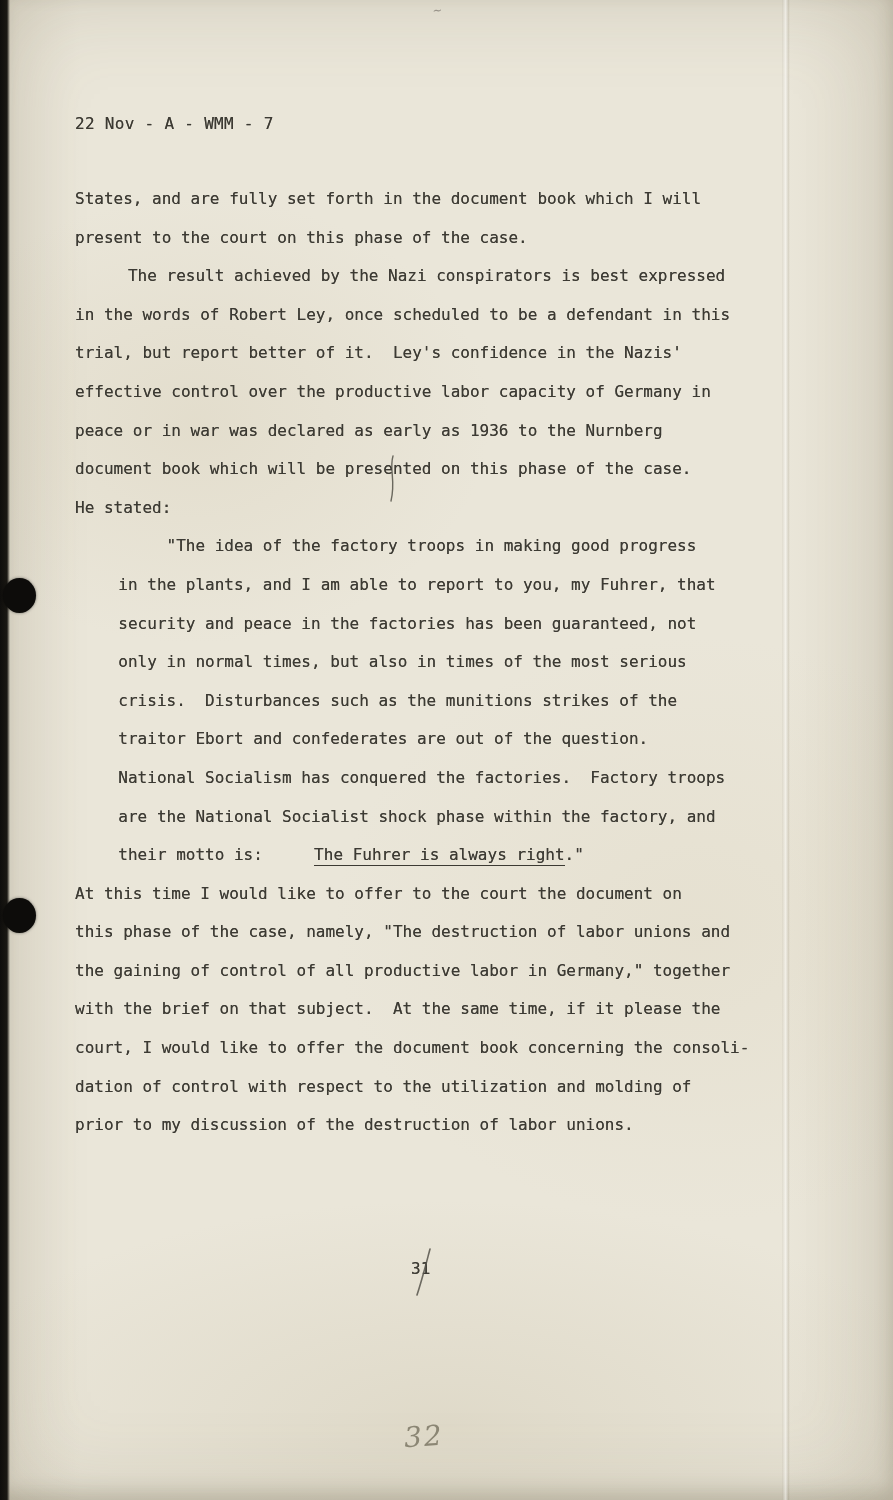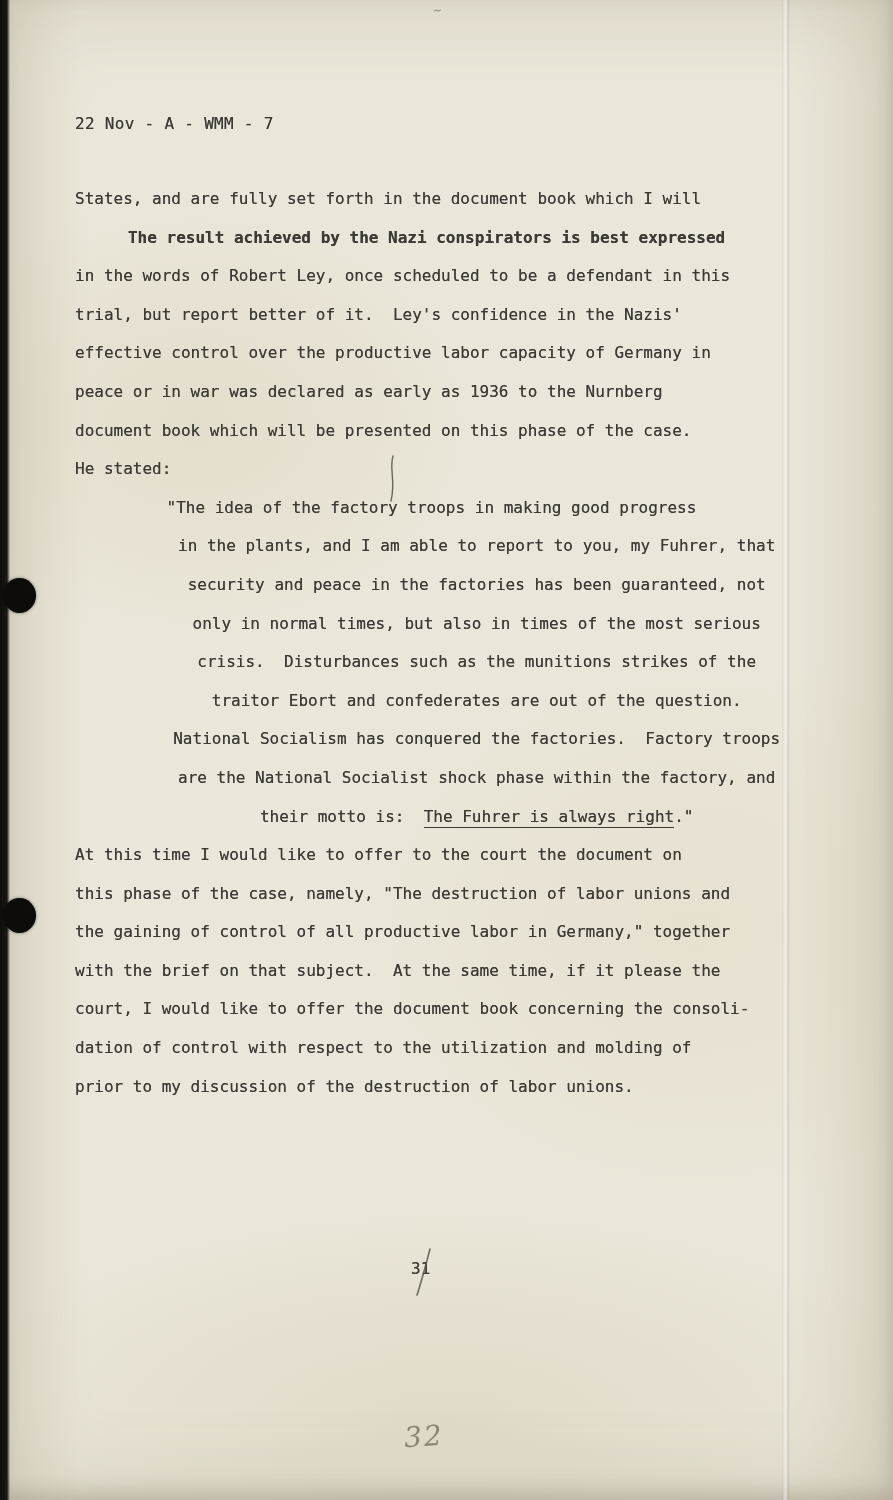--- a/index.html
+++ b/index.html
@@ -21,24 +21,24 @@
   .hole { position:absolute; left:3px; width:33px; height:35px; border-radius:50%;
     background:#0d0c0a; box-shadow: 0 0 3px rgba(0,0,0,0.5); }
   .hole-top { top:578px; }
   .hole-bottom { top:898px; }
   .crease { position:absolute; top:0; left:782px; width:8px; height:100%;
     background: linear-gradient(to right, rgba(90,80,60,0.07), rgba(255,255,255,0.45) 45%, rgba(90,80,60,0.12) 80%, rgba(0,0,0,0)); }
   .text { font-size:16px; text-shadow: 0 0 0.5px rgba(58,56,49,0.75); }
   .header { position:absolute; left:75px; top:114px; line-height:20px; white-space:pre; letter-spacing:0.3px; }
   .body-lines { position:absolute; left:75px; top:180px; width:760px; }
   .line { white-space:pre; height:38.6px; line-height:38.6px; }
-  .line.para        { padding-left:5.5ch;font-weight:bold; }
-  .line.quote       { padding-left:4.5ch;text-align:center; }
+  .line.para        { padding-left:5.5ch; }
+  .line.quote       { padding-left:4.5ch; }
   .line.quote-first { padding-left:9.5ch; }
-  .u { border-bottom:1.5px solid currentColor; padding-bottom:1px; }
+  .u { border-bottom:1.5px solid currentColor; padding-bottom:1px;margin-left:32px; }
   .page-number { position:absolute; left:411px; top:1259px; line-height:20px; }
   .pen-slash { position:absolute; left:410px; top:1246px; }
   .pen-mark  { position:absolute; left:386px; top:455px; }
   .handwritten { position:absolute; left:404px; top:1420px;
     font-family:"DejaVu Serif", serif; font-style:italic; font-size:28px;
     color: var(--pencil, #8b8674); transform: rotate(-4deg); letter-spacing:2px; }
   .artifact-top { position:absolute; left:433px; top:2px; color:#99948a; font-size:14px;
     transform: rotate(-8deg); letter-spacing:-2px; }
 </style>
 </head>
@@ -50,20 +50,21 @@
   <div class="hole hole-top"></div>
   <div class="hole hole-bottom"></div>
   <div class="crease"></div>
 
   <div class="artifact-top">~</div>
 
   <div class="header text">22 Nov - A - WMM - 7</div>
 
   <div class="body-lines text">
       <div class="line flush">States, and are fully set forth in the document book which I will</div>
+      <div class="line flush">present to the court on this phase of the case.</div>
       <div class="line para">The result achieved by the Nazi conspirators is best expressed</div>
       <div class="line flush">in the words of Robert Ley, once scheduled to be a defendant in this</div>
       <div class="line flush">trial, but report better of it.  Ley's confidence in the Nazis'</div>
       <div class="line flush">effective control over the productive labor capacity of Germany in</div>
       <div class="line flush">peace or in war was declared as early as 1936 to the Nurnberg</div>
       <div class="line flush">document book which will be presented on this phase of the case.</div>
       <div class="line flush">He stated:</div>
       <div class="line quote-first">"The idea of the factory troops in making good progress</div>
       <div class="line quote">in the plants, and I am able to report to you, my Fuhrer, that</div>
       <div class="line quote">security and peace in the factories has been guaranteed, not</div>

